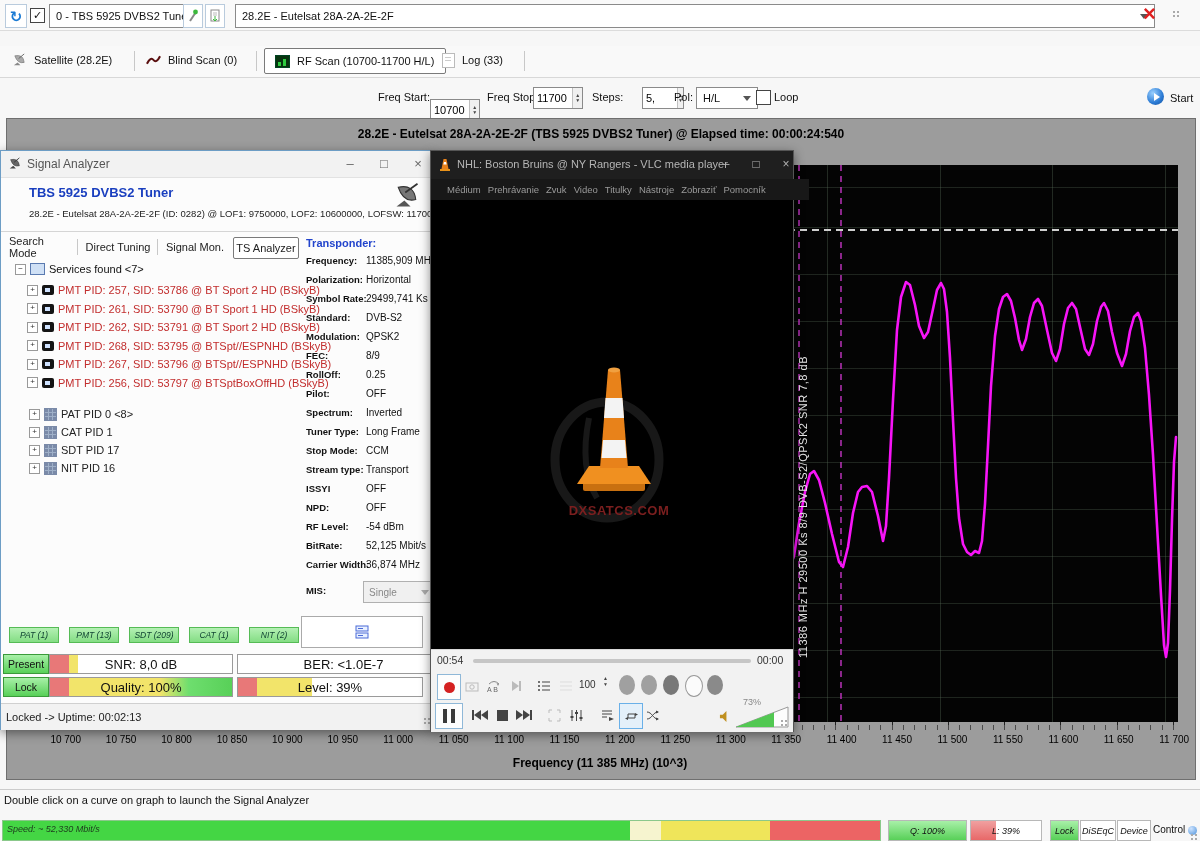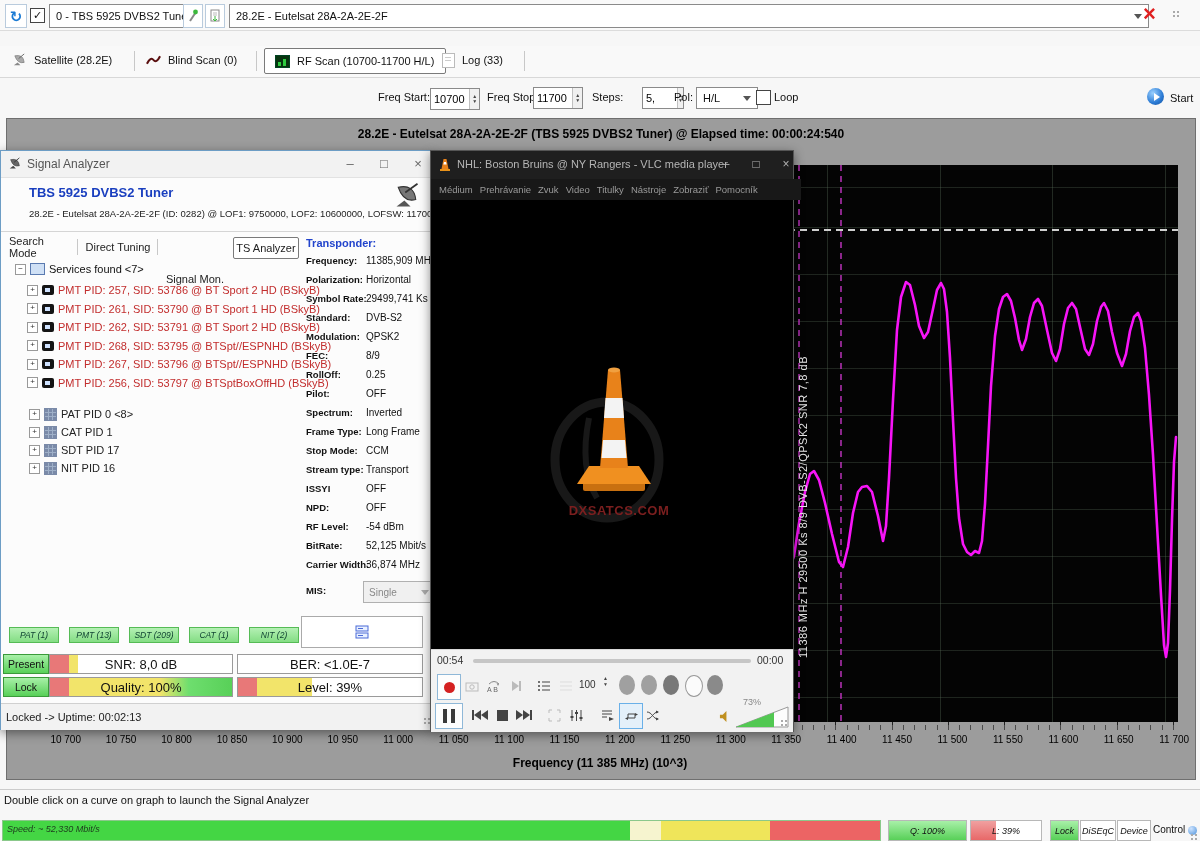--- a/index.html
+++ b/index.html
@@ -104,21 +104,21 @@
   .seg{position:absolute;top:0;height:100%;}
   .sa-status{position:absolute;left:0;top:552px;width:100%;height:26px;background:#f2f2f2;
              border-top:1px solid #d0d0d0;font-size:11px;color:#222;display:flex;align-items:center;padding-left:5px;}
   
   .vlc{left:430px;top:150px;width:362px;height:580px;background:#000;border:1px solid #555;}
   .vlc-titlebar{position:absolute;left:0;top:0;width:100%;height:28px;background:#1f1f1f;}
   .vlc-title{position:absolute;left:26px;top:7px;font-size:11px;color:#b5b5b5;white-space:nowrap;}
   .vlc-btn{position:absolute;top:6px;width:20px;height:16px;color:#b0b0b0;font-size:12px;
            text-align:center;line-height:15px;}
   .vlc-menu{position:absolute;left:0;top:28px;width:100%;height:21px;background:#181818;
-            display:flex;align-items:center;gap:7px;padding-left:8px;}
+            display:flex;align-items:center;gap:7px;padding-left:16px;}
   .vlc-menu span{font-size:9.5px;color:#9a9a9a;white-space:nowrap;}
   .vlc-video{position:absolute;left:0;top:49px;width:100%;height:449px;background:#000;}
   .wm-text{position:absolute;left:133px;top:303px;width:110px;text-align:center;font-size:13px;
            font-weight:bold;color:#7c1f1f;letter-spacing:.5px;}
   .vlc-ctl{position:absolute;left:0;top:498px;width:100%;height:82px;background:#f2f2f2;border-top:1px solid #d8d8d8;}
   .vtime{position:absolute;font-size:10.5px;color:#333;}
   .seek{position:absolute;left:42px;top:9px;width:278px;height:4px;background:#c6c6c6;border-radius:2px;}
   .vbtn{position:absolute;width:22px;height:24px;display:flex;align-items:center;justify-content:center;}
   .vbtn.boxed{border:1px solid #8fb8d8;background:#fdfdfd;}
   .vbtn.loopsel{border:1px solid #6ab0e8;background:#e4f0fa;}
@@ -159,21 +159,21 @@
     </svg>
   </div>
   <div class="tb-iconbtn" style="left:205px;width:18px;">
     <svg width="12" height="14" viewBox="0 0 12 14">
       <rect x="2" y="1" width="8" height="11" fill="#fff" stroke="#8a8a8a"></rect>
       <line x1="4" y1="4" x2="8" y2="4" stroke="#bbb"></line>
         <line x1="4" y1="6" x2="8" y2="6" stroke="#bbb"></line>
       <path d="M6 7 v5 M4 10 l2 2 2 -2" stroke="#3cb83c" fill="none"></path>
     </svg>
   </div>
-  <div class="dd" style="left:229px;top:4px;width:906px;">
+  <div class="dd" style="left:235px;top:4px;width:906px;">
     <span>28.2E - Eutelsat 28A-2A-2E-2F</span>
     <span class="dd-caret"></span>
   </div>
   <div class="abs" style="left:1143px;top:3px;">
     <span class="red-x">×</span>
   </div>
   <div class="abs grip-dots" style="left:1172px;top:10px;"></div>
 </div>
 
 <div class="abs tabbar">
@@ -205,21 +205,21 @@
       <i style="position:absolute;left:2px;top:3px;width:6px;height:1px;background:#ccc;"></i>
       <i style="position:absolute;left:2px;top:6px;width:6px;height:1px;background:#ccc;"></i>
     </span>
     <span class="tab-label">Log (33)</span>
   </div>
   <div class="tab-divider" style="left:524px;"></div>
 </div>
 
 <div class="abs" style="left:0;top:78px;width:1200px;height:38px;">
   <span class="ctl-label" style="left:378px;top:13px;">Freq Start:</span>
-  <div class="spin" style="left:430px;top:10px;width:48px;">
+  <div class="spin" style="left:430px;top:21px;width:48px;">
     <input value="10700" style="">
     <div class="spin-arrows">
       <span>▲</span>
         <span>▼</span>
     </div>
   </div>
   <span class="ctl-label" style="left:487px;top:13px;">Freq Stop:</span>
   <div class="spin" style="left:533px;top:9px;width:48px;">
     <input value="11700" style="">
     <div class="spin-arrows">
@@ -305,21 +305,21 @@
     <path d="M2 14 L10 14 L6.5 10.5 Z" fill="#555"></path>
     <path d="M3 3 Q12 1 13 10 Q6 12 3 3 Z" fill="#777" stroke="#333" stroke-width=".6"></path>
     <line x1="7" y1="6" x2="14" y2="1" stroke="#333"></line>
   </svg>
   <div class="sa-hr"></div>
 
   <div class="sa-tab" style="left:8px;width:62px;">Search Mode</div>
   <div class="sa-vdiv" style="left:76px;"></div>
   <div class="sa-tab" style="left:84px;width:66px;">Direct Tuning</div>
   <div class="sa-vdiv" style="left:156px;"></div>
-  <div class="sa-tab" style="left:164px;width:60px;margin-top:32px;">Signal Mon.</div>
+  <div class="sa-tab" style="left:164px;width:60px;">Signal Mon.</div>
   <div class="sa-tab sa-tab-sel" style="left:232px;width:64px;">TS Analyzer</div>
 
   <div class="abs tree-row" style="left:14px;top:112px;">
     <span class="exp minus"></span>
     <span style="width:13px;height:10px;background:#cfe0f5;border:1px solid #5a7ab0;flex:none;"></span>
     <span>Services found &lt;7&gt;</span>
   </div>
   <div class="abs svc-rows" style="left:0;top:130px;width:430px;">
 
 
@@ -440,21 +440,21 @@
         <span class="tp-label">Pilot:</span>
         <span>OFF</span>
       </div>
 
       <div class="tp-row">
         <span class="tp-label">Spectrum:</span>
         <span>Inverted</span>
       </div>
 
       <div class="tp-row">
-        <span class="tp-label">Frame Type:</span>
+        <span class="tp-label">Tuner Type:</span>
         <span>Long Frame</span>
       </div>
 
       <div class="tp-row">
         <span class="tp-label">Stop Mode:</span>
         <span>CCM</span>
       </div>
 
       <div class="tp-row">
         <span class="tp-label">Stream type:</span>
@@ -508,21 +508,21 @@
       <line x1="4" y1="11.5" x2="9" y2="11.5" stroke="#4a6ad8"></line>
     </svg>
   </div>
 
   <div class="sig-btn" style="left:2px;top:503px;">Present</div>
   <div class="sig-bar" style="left:48px;top:503px;width:182px;">
     <div class="seg" style="left:0;width:19px;background:#e87878;"></div>
     <div class="seg" style="left:19px;width:9px;background:#f2e46a;"></div>
     <div class="txt">SNR: 8,0 dB</div>
   </div>
-  <div class="sig-bar" style="left:236px;top:503px;width:184px;">
+  <div class="sig-bar" style="left:236px;top:503px;width:184px;padding-left:27px;">
     <div class="txt">BER: &lt;1.0E-7</div>
   </div>
   <div class="sig-btn" style="left:2px;top:526px;">Lock</div>
   <div class="sig-bar" style="left:48px;top:526px;width:182px;">
     <div class="seg" style="left:0;width:19px;background:#e87878;"></div>
     <div class="seg" style="left:19px;width:91px;background:#f2e46a;"></div>
     <div class="seg" style="left:110px;width:72px;background:linear-gradient(90deg,#f2e46a,#6ede6e 40%,#58d058);"></div>
     <div class="txt">Quality: 100%</div>
   </div>
   <div class="sig-bar" style="left:236px;top:526px;width:184px;">

